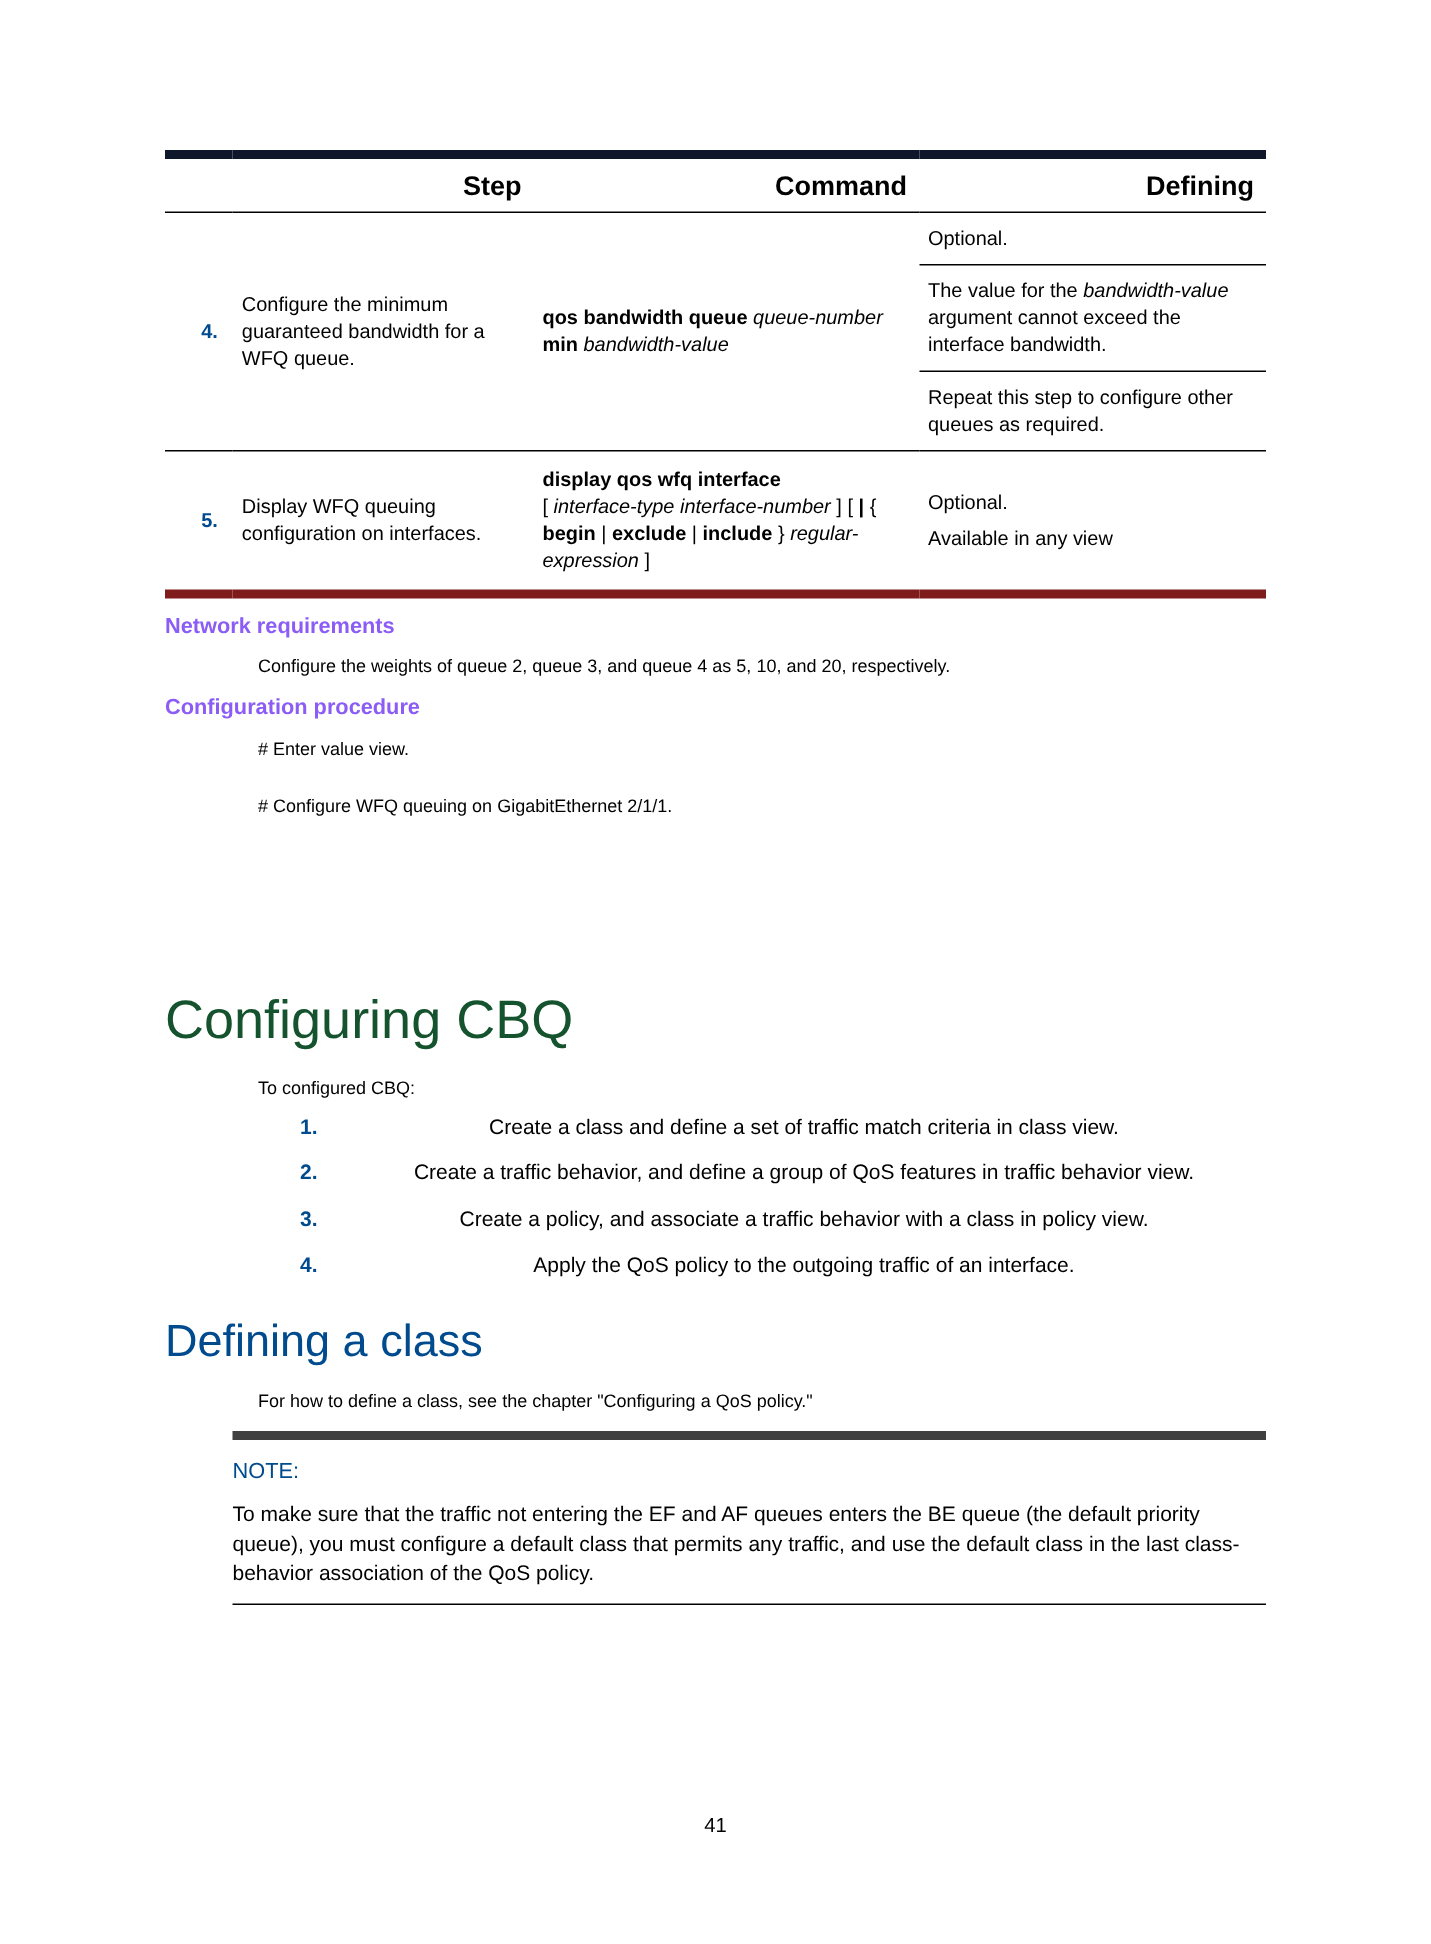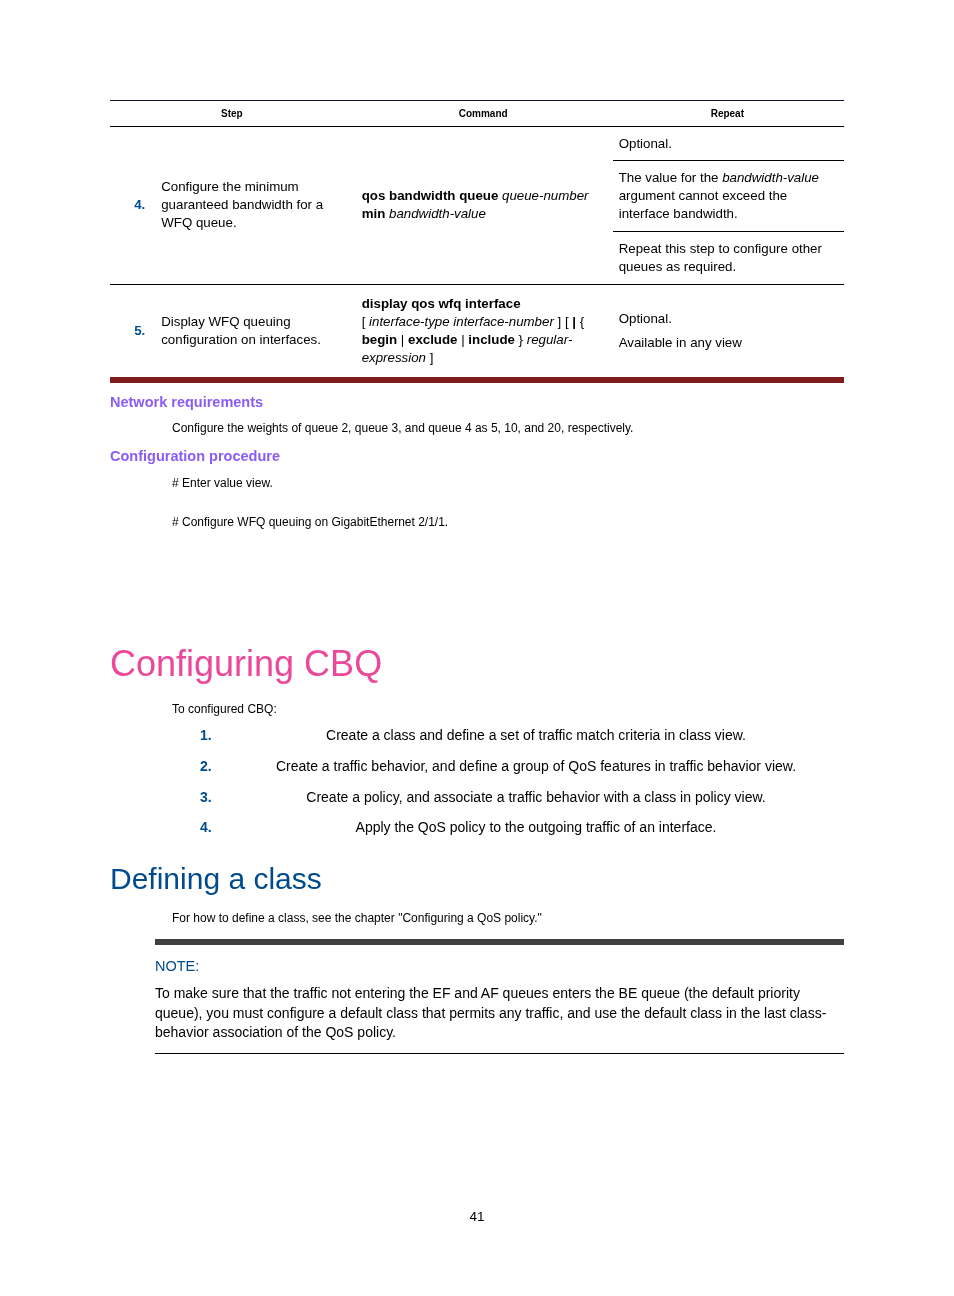--- a/index.html
+++ b/index.html
@@ -17,26 +17,26 @@
     box-sizing: border-box;
     padding: 100px 110px 60px 110px;
     position: relative;
   }
   table.steps {
     width: 100%;
     border-collapse: collapse;
     font-size: 13.3px;
   }
   table.steps th {
-    text-align: center;
+    text-align: right;
     font-weight: bold;
     padding: 6px 8px 5px 6px;
-    border-top: 1px solid #0f172a;
-    border-bottom: 1px solid #000;
-    font-size: 10px;
+    border-top: 6px solid #0f172a;
+    border-bottom: 1px solid #000;
+    font-size: 18px;
   }
   table.steps td {
     padding: 10px 6px 10px 6px;
     vertical-align: middle;
     border-bottom: 1px solid #000;
     font-size: 13.3px;
   }
   table.steps tr.lastrow td {
     border-bottom: 6px solid #7f1d1d;
   }
@@ -60,21 +60,21 @@
   .bold { font-weight: bold; }
   .italic { font-style: italic; }
   h1.section {
     font-weight: 300;
     color: #004b8d;
     font-size: 30px;
     margin: 34px 0 10px 0;
   }
   h1.big {
     font-weight: 300;
-    color: #ec4899;
+    color: #14532d;
     font-size: 36px;
     margin: 60px 0 12px 0;
   }
   .sub-h {
     color: #8b5cf6;
     font-weight: bold;
     font-size: 14.5px;
     margin: 10px 0 8px 0;
   }
   .body-text {
@@ -143,21 +143,21 @@
     <colgroup>
       <col style="width:40px">
       <col style="width:195px">
       <col style="width:250px">
       <col style="width:225px">
     </colgroup>
     <thead>
       <tr>
         <th colspan="2">Step</th>
         <th>Command</th>
-        <th>Repeat</th>
+        <th>Defining</th>
       </tr>
     </thead>
     <tbody>
       <tr>
         <td class="numcell">4.</td>
         <td>Configure the minimum guaranteed bandwidth for a WFQ queue.</td>
         <td><span class="bold">qos bandwidth queue </span><span class="italic">queue-number</span><span> </span><span class="bold">min </span><span class="italic">bandwidth-value</span></td>
         <td class="remarks-split">
           <div class="sub sep">Optional.</div>
           <div class="sub sep"><span>The value for the </span><span class="italic">bandwidth-value</span><span> argument cannot exceed the interface bandwidth.</span></div>

